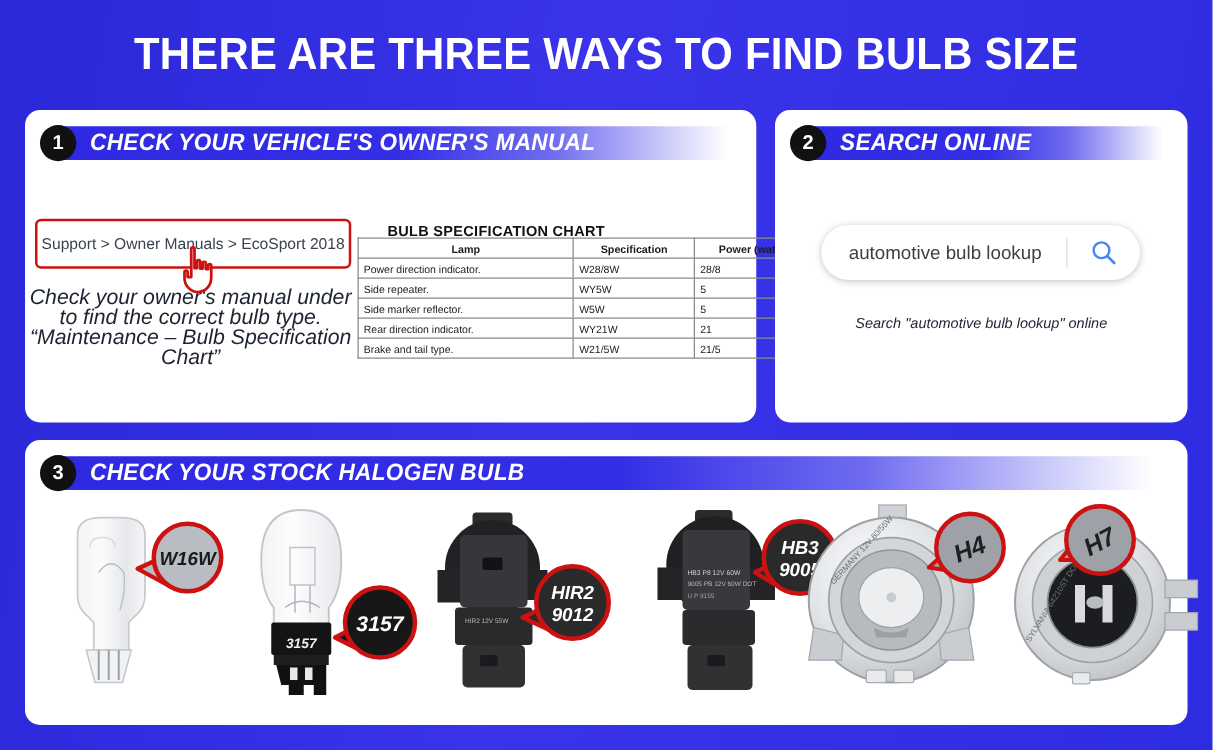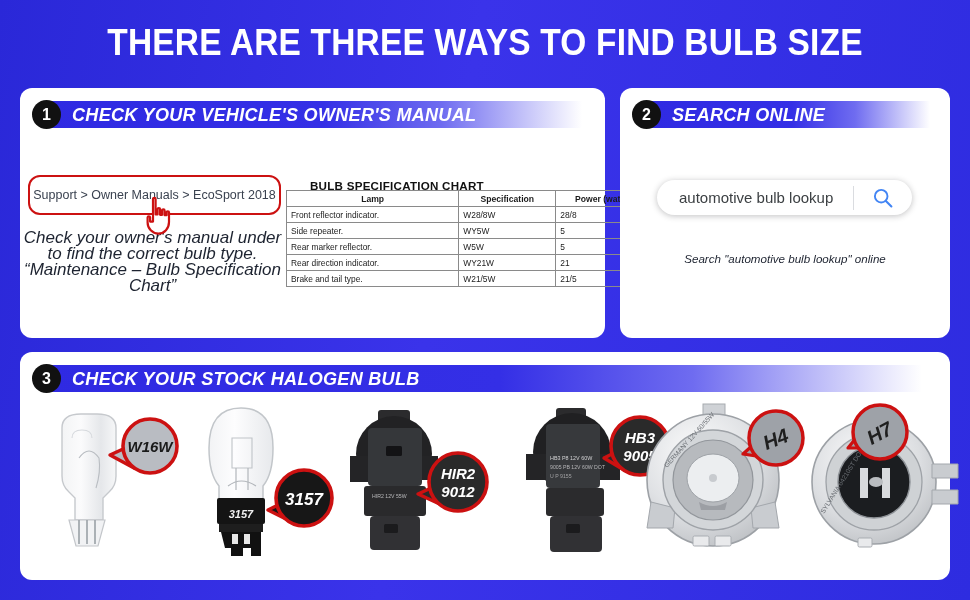--- a/index.html
+++ b/index.html
@@ -42,21 +42,21 @@
   }
   .hdr .htxt{
     position:absolute;left:52px;top:0;height:27px;display:flex;align-items:center;
     color:#fff;font-weight:bold;font-style:italic;font-size:19px;letter-spacing:.3px;
     transform:scaleX(.95);transform-origin:left center;white-space:nowrap;z-index:2;
   }
 
   
   .crumbbox{
     position:absolute;left:28px;top:175px;width:249px;height:36px;
-    border:2.5px solid #cc1111;border-radius:12px;background:#fff;
+    border:2.5px solid #cc1111;border-radius:5px;background:#fff;
   }
   .crumb{
     position:absolute;left:0;top:0;width:249px;height:36px;
     display:flex;align-items:center;justify-content:center;
     font-size:12.5px;color:#3a4250;white-space:nowrap;
   }
   .hand{position:absolute;left:141px;top:196px;width:34px;height:40px;z-index:4;}
   .cap1{
     position:absolute;left:20px;top:230px;width:265px;text-align:center;
     font-style:italic;font-size:17px;line-height:16px;color:#1d2330;
@@ -72,21 +72,21 @@
     font-size:8.4px;color:#1b1b1b;
   }
   table.spec th,table.spec td{border:1px solid #8a8a8a;padding:2.5px 4px;line-height:10px;}
   table.spec th{font-weight:bold;text-align:center;font-size:8.6px;}
   table.spec td.lamp{text-align:left;}
   table.spec td.spec,table.spec td.pw{text-align:left;}
   table.spec col.c1{width:48%}table.spec col.c2{width:27%}table.spec col.c3{width:25%}
 
   
   .searchpill{
-    position:absolute;left:657px;top:180px;width:255px;height:35px;
+    position:absolute;left:657px;top:180px;width:255px;height:44px;
     background:#fff;border-radius:24px;
     box-shadow:0 1px 6px rgba(32,33,36,.28);
     display:flex;align-items:center;justify-content:center;
   }
   .searchpill .q{flex:1;padding-left:22px;font-size:15px;color:#3c4043;white-space:nowrap;}
   .searchpill .divider{width:1px;height:24px;background:#dadce0;}
   .searchpill .mag{width:58px;display:flex;align-items:center;justify-content:center;}
   .cap2{
     position:absolute;left:640px;top:252px;width:290px;text-align:center;
     font-style:italic;font-size:11.6px;color:#1d2330;white-space:nowrap;
@@ -142,31 +142,31 @@
       </colgroup>
     <thead>
       <tr>
         <th>Lamp</th>
         <th>Specification</th>
         <th>Power (watt)</th>
       </tr>
     </thead>
     <tbody>
       <tr>
-          <td class="lamp">Front reflector indicator.</td>
+          <td class="lamp">Power direction indicator.</td>
           <td class="spec">W28/8W</td>
           <td class="pw">28/8</td>
         </tr>
       <tr>
           <td class="lamp">Side repeater.</td>
           <td class="spec">WY5W</td>
           <td class="pw">5</td>
         </tr>
       <tr>
-          <td class="lamp">Rear marker reflector.</td>
+          <td class="lamp">Side marker reflector.</td>
           <td class="spec">W5W</td>
           <td class="pw">5</td>
         </tr>
       <tr>
           <td class="lamp">Rear direction indicator.</td>
           <td class="spec">WY21W</td>
           <td class="pw">21</td>
         </tr>
       <tr>
           <td class="lamp">Brake and tail type.</td>

